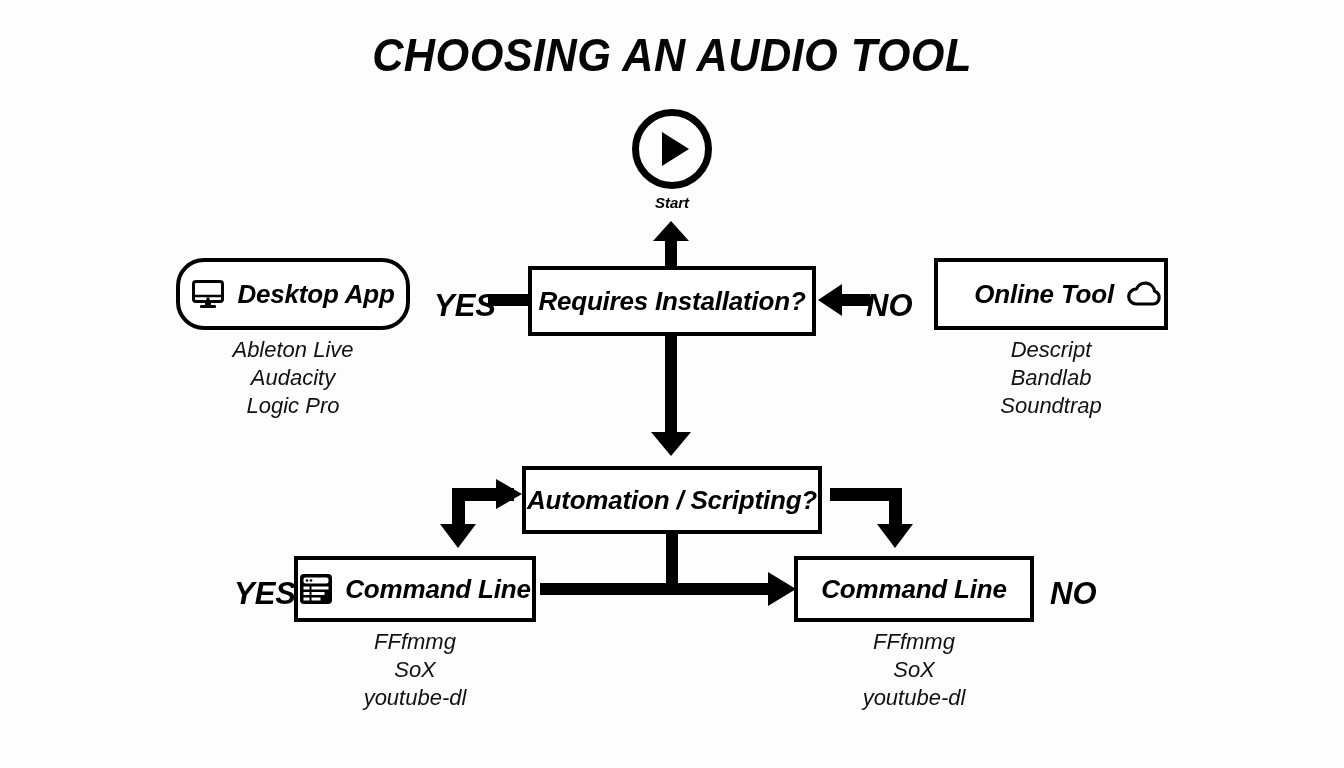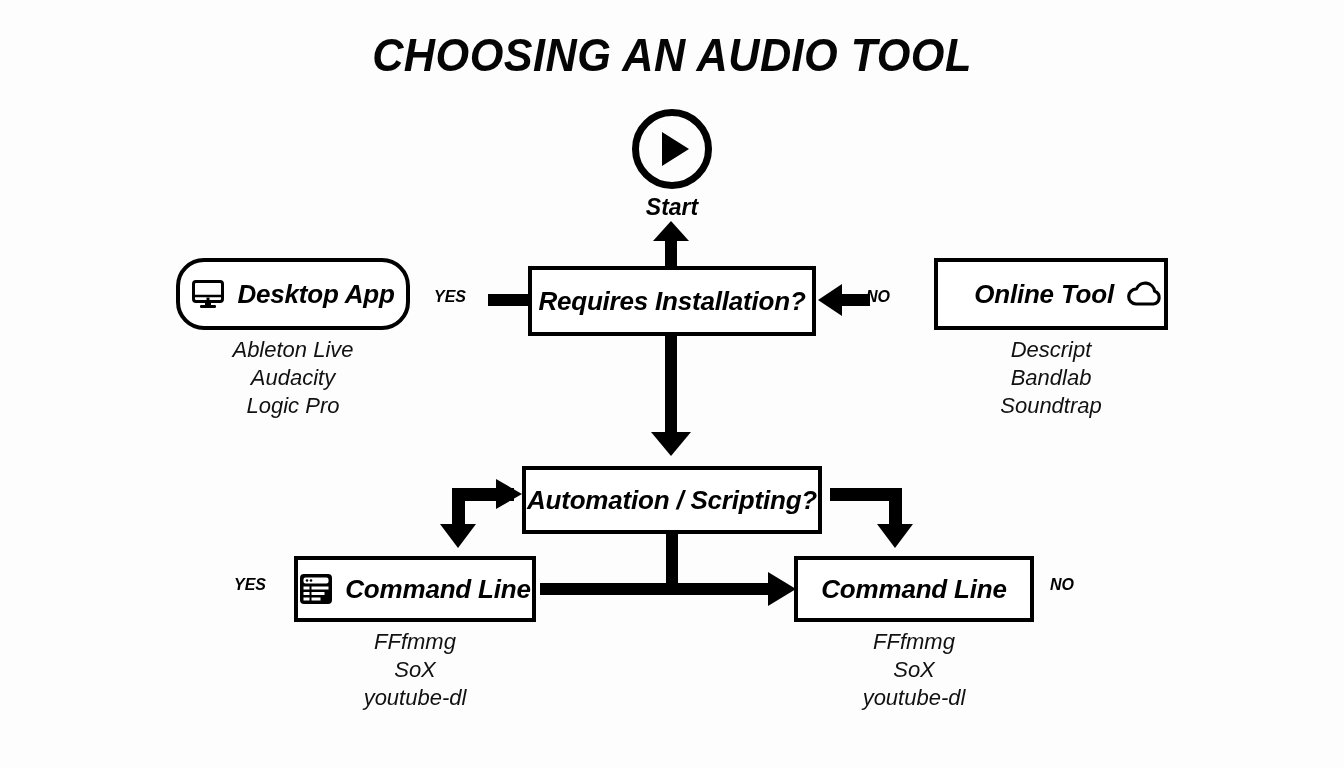--- a/index.html
+++ b/index.html
@@ -55,21 +55,21 @@
     border-left: 27px solid #000;
     border-top: 17px solid transparent;
     border-bottom: 17px solid transparent;
   }
   #start-label {
     position: absolute;
     left: 592px;
     top: 194px;
     width: 160px;
     text-align: center;
-    font-size: 23px;
+    font-size: 15px;
     font-weight: bold;
   }
 
   
   .node-box {
     position: absolute;
     box-sizing: border-box;
     border: 4px solid #000;
     background: #ffffff;
     display: flex;
@@ -108,21 +108,21 @@
 
   #box-cmd-right { left: 794px; top: 556px; width: 240px; height: 66px; }
   #list-cmd-right{ left: 794px; top: 628px; width: 240px; }
 
   
   .icon { display: inline-block; line-height: 0; }
 
   
   .edge-label {
     position: absolute;
-    font-size: 16px;
+    font-size: 31px;
     font-weight: bold;
     white-space: nowrap;
   }
   #label-yes-top   { left: 434px; top: 288px; }
   #label-no-top    { left: 866px; top: 288px; }
   #label-yes-bot   { left: 234px; top: 576px; }
   #label-no-bot    { left: 1050px; top: 576px; }
 
   
   .bar { position: absolute; background: #000; }

